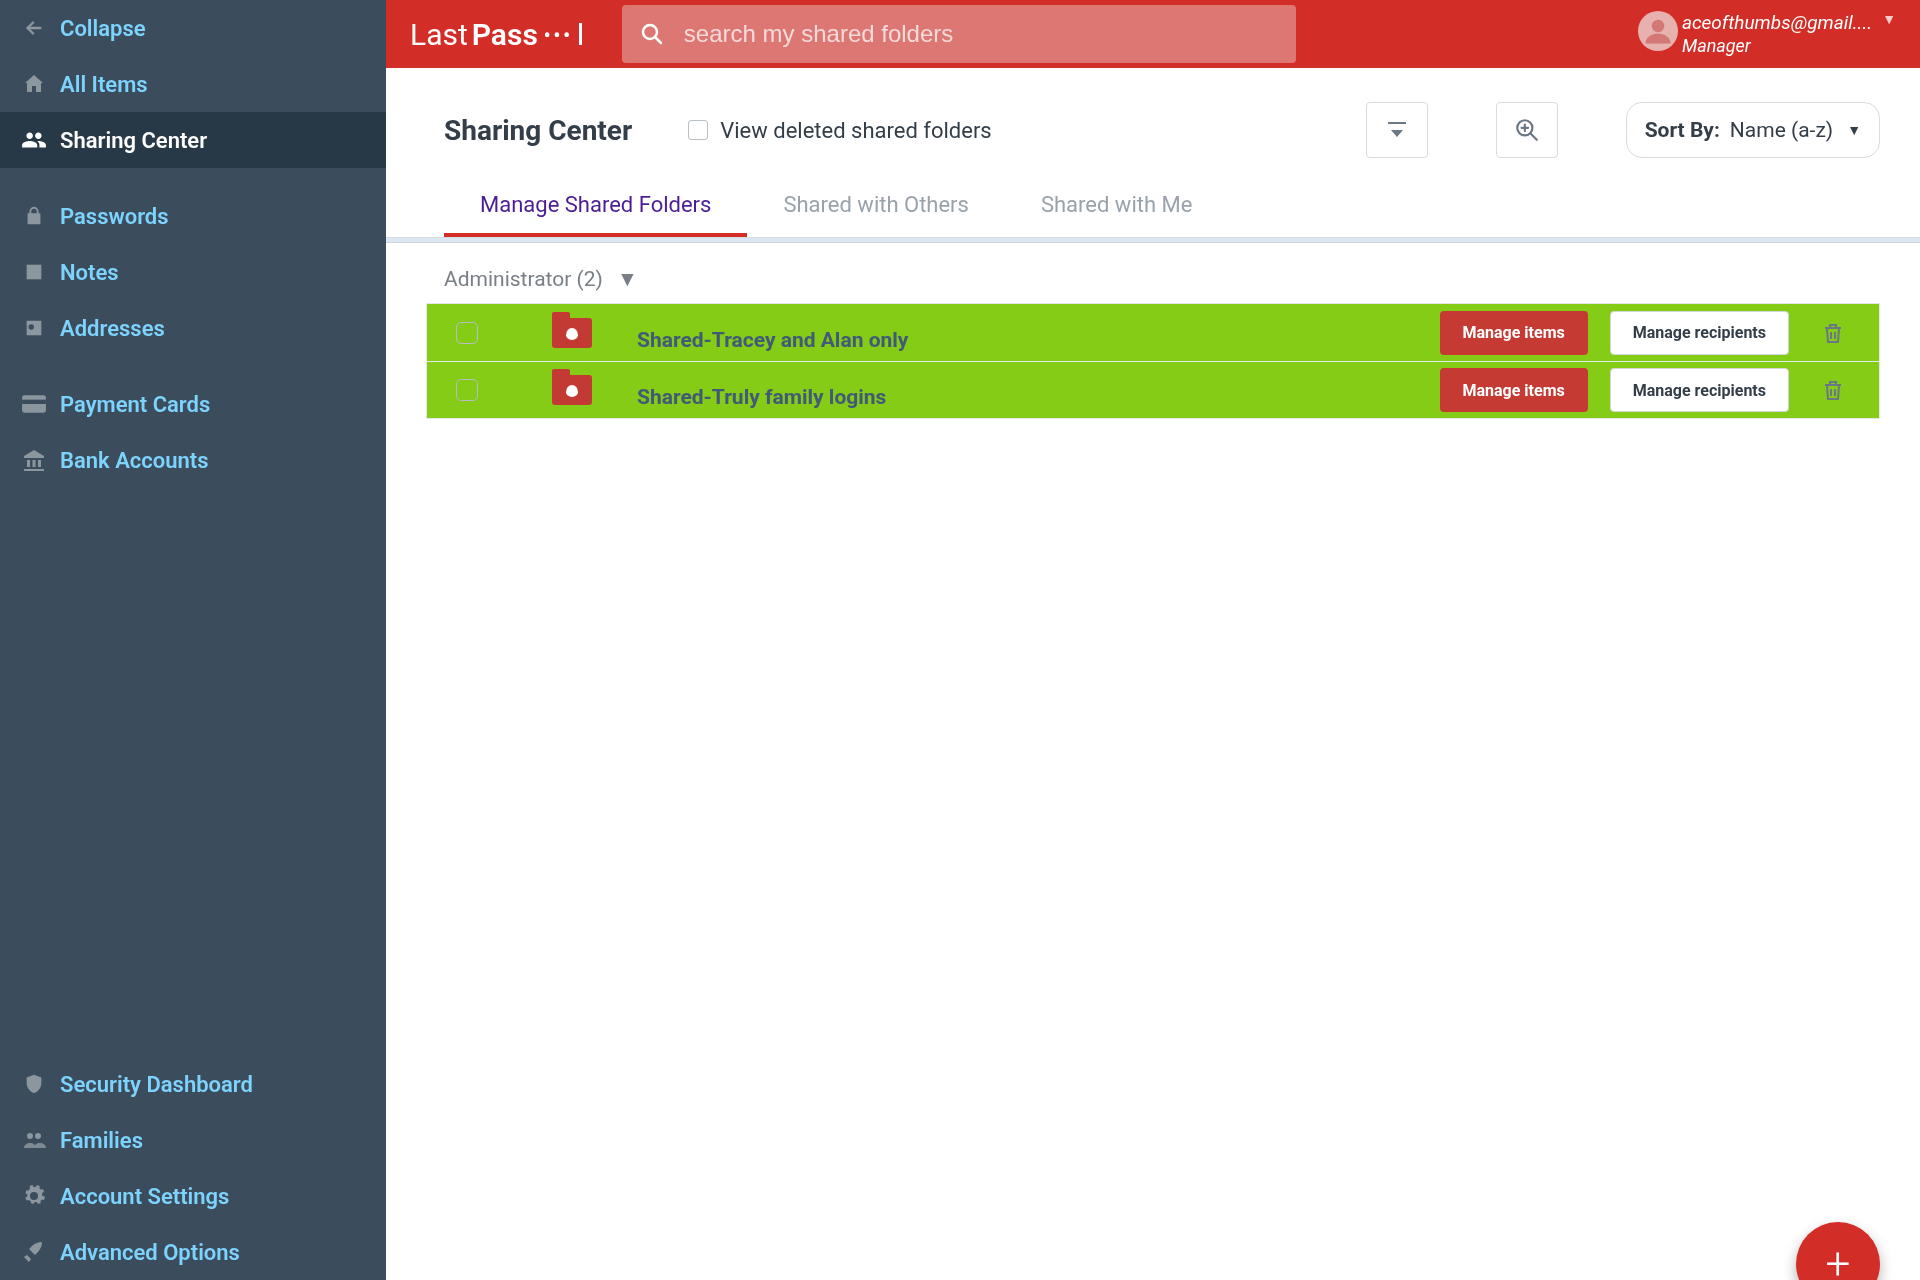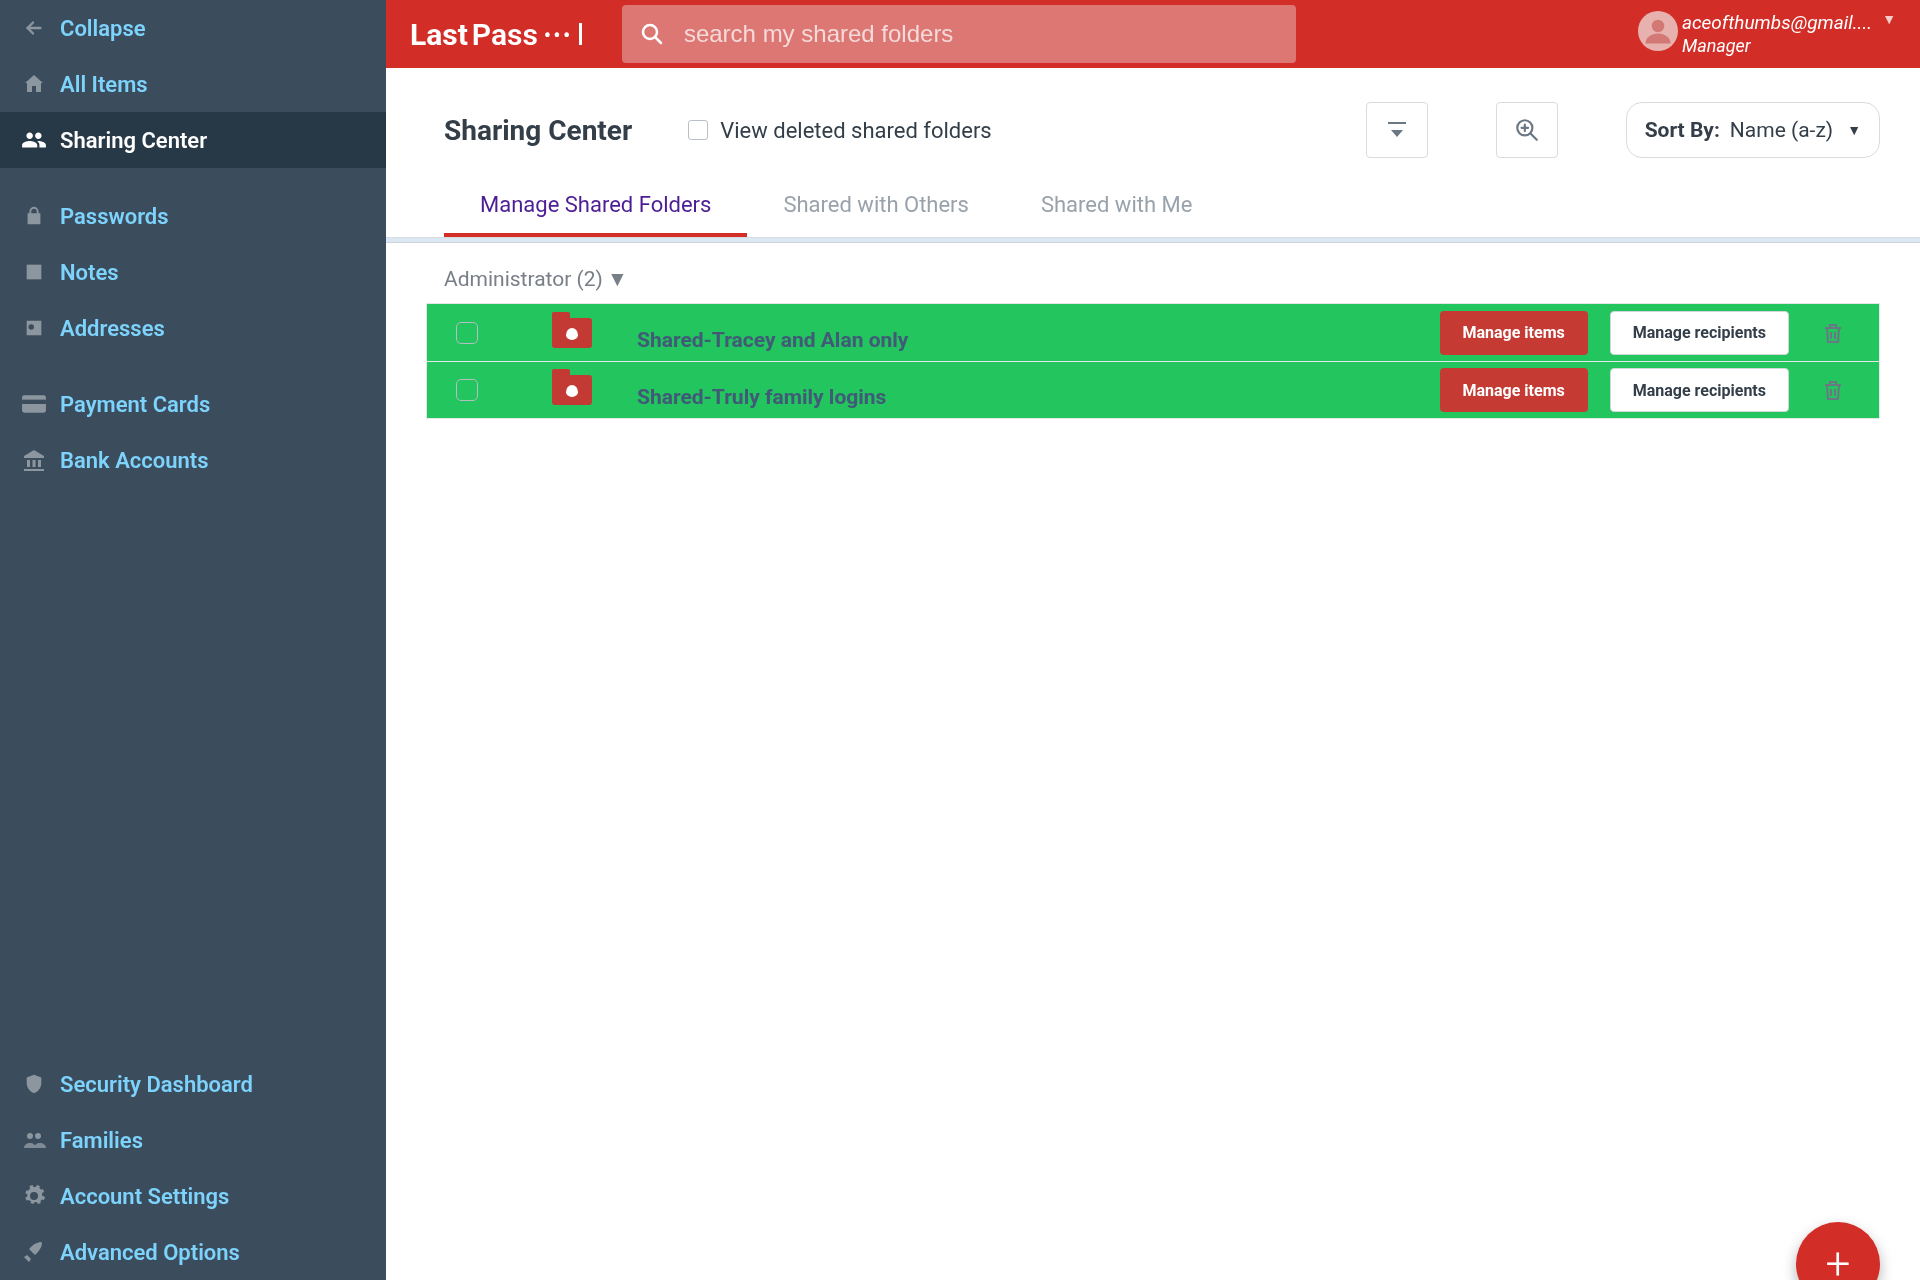--- a/index.html
+++ b/index.html
@@ -67,21 +67,21 @@
     gap: 40px;
   }
   .logo {
     color: #ffffff;
     font-size: 30px;
     font-weight: 600;
     display: flex;
     align-items: center;
     gap: 4px;
   }
-  .logo .light { font-weight: 700; text-align: center; }
+  .logo .light { font-weight: 400; text-align: center; }
   .logo-dots { font-size: 18px; letter-spacing: 3px; margin-left: 2px; font-weight: 900; }
   .logo-cursor { display:inline-block; width:3px; height:22px; background:#fff; margin-left:2px; }
 
   .searchbox {
     flex-shrink: 0;
     width: 674px;
     height: 58px;
     background: #dd7773;
     border-radius: 4px;
     display: flex;
@@ -189,34 +189,34 @@
     border-bottom: 1px solid #cfd4d9;
   }
 
   
   .group-head {
     padding: 24px 58px 12px 58px;
     font-size: 21px;
     color: #787f87;
     display: flex;
     align-items: center;
-    gap: 4px;
+    gap: 14px;
   }
 
   
   .folders {
     margin: 0 40px;
   }
   .folder-row {
     display: flex;
     align-items: center;
     height: 58px;
     border: 1px solid #e4e8eb;
     border-bottom: none;
-    background: #22c55e;
+    background: #84cc16;
   }
   .folder-row:last-child { border-bottom: 1px solid #e4e8eb; }
   .fr-check { width: 80px; display:flex; justify-content:center; }
   .fr-check .cbx {
     width: 22px; height: 22px; border: 1.5px solid #b6bdc4; border-radius: 5px;
   }
   .fr-icon { width: 130px; display:flex; justify-content:center; }
   .folder-glyph {
     width: 40px; height: 30px; background: #c23a33; border-radius: 3px;
     position: relative;

